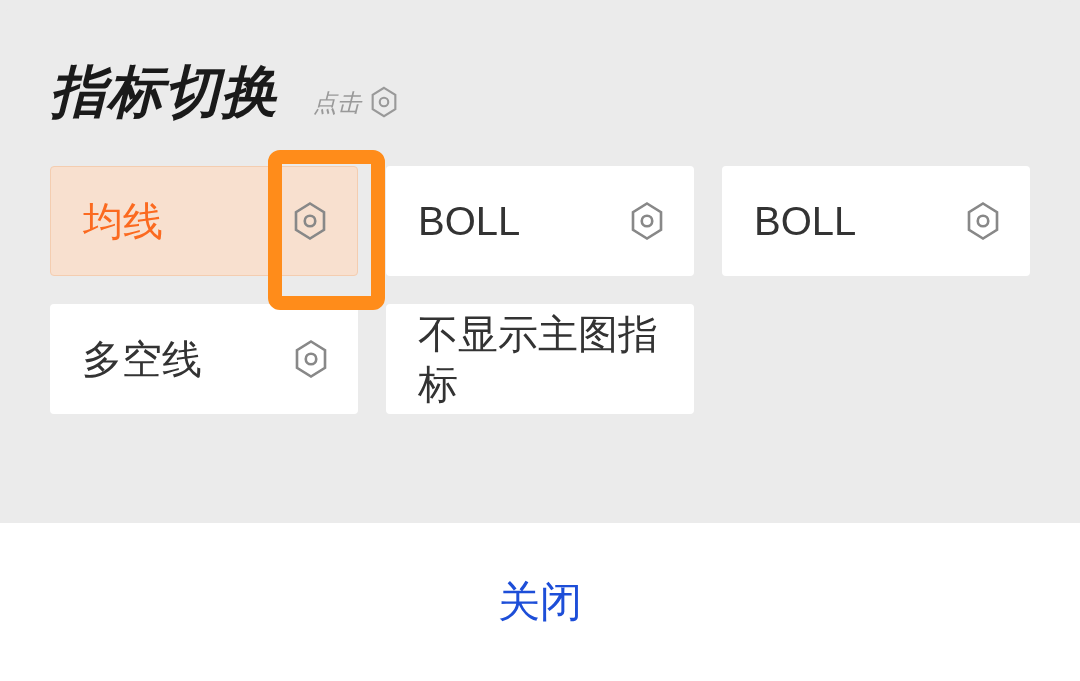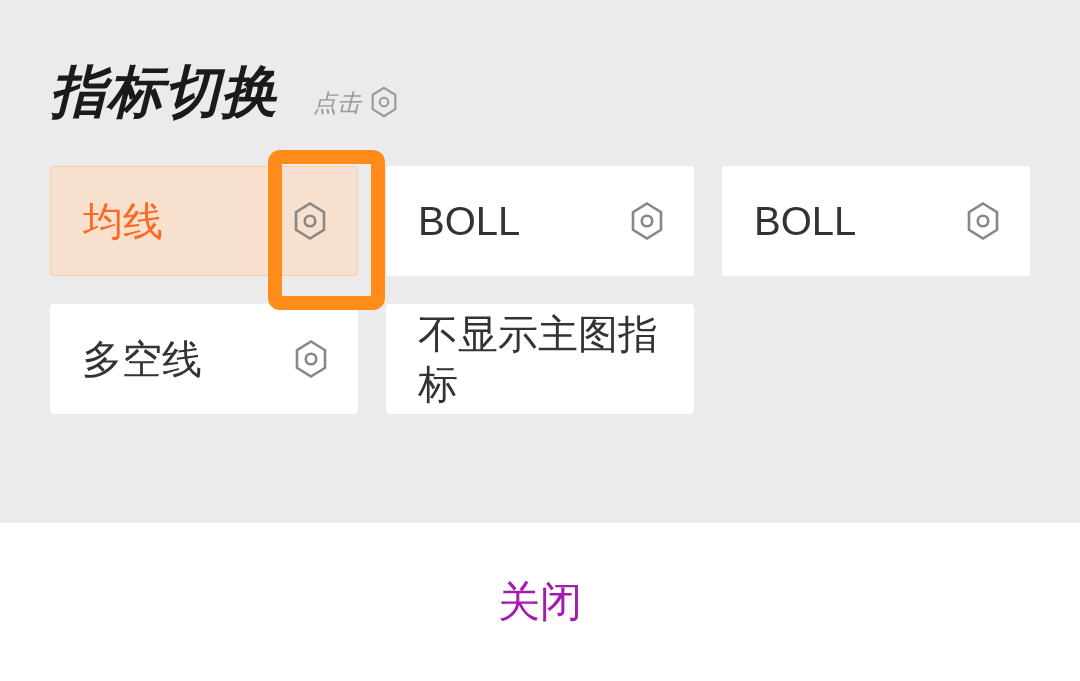--- a/index.html
+++ b/index.html
@@ -102,21 +102,21 @@
     .footer {
       margin-top: auto;
       background: #fff;
       height: 158px;
       display: flex;
       align-items: center;
       justify-content: center;
     }
     .close-btn {
       font-size: 42px;
-      color: #a21caf;
+      color: #1d4ed8;
       cursor: pointer;
       background: none;
       border: none;
       font-family: Liberation Sans, sans-serif;
     }
     svg.hex-gear {
       width: 42px;
       height: 42px;
     }
     svg.hex-gear-sm {

